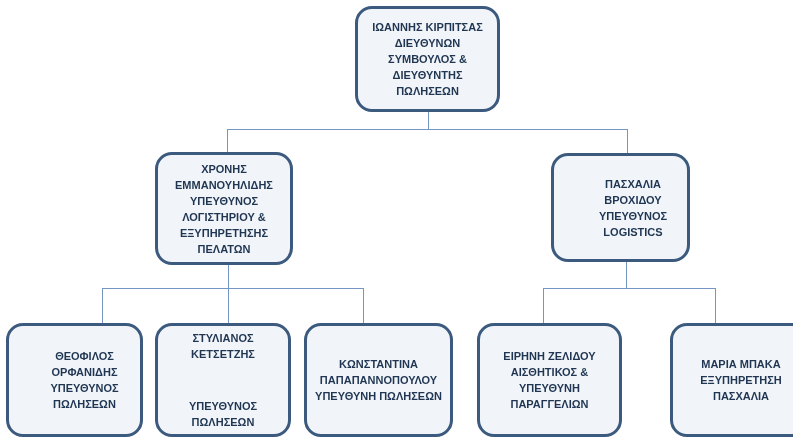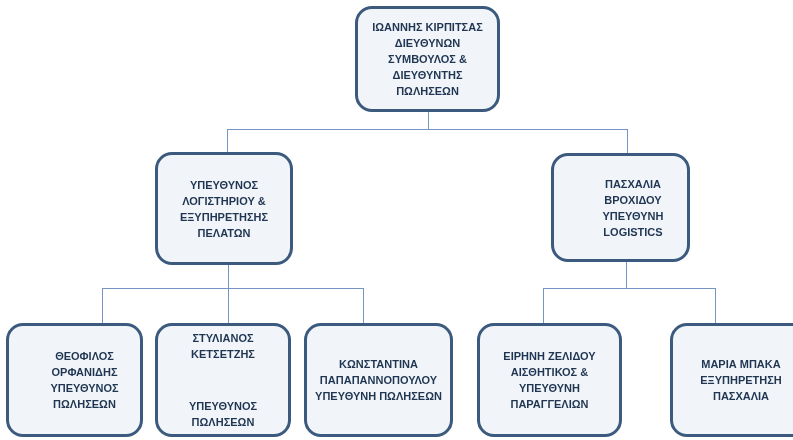--- a/index.html
+++ b/index.html
@@ -63,30 +63,32 @@
 
   <div class="node" style="left:355px;top:6px;width:145px;height:106px;">
     <div class="name">ΙΩΑΝΝΗΣ ΚΙΡΠΙΤΣΑΣ</div>
     <div class="role">ΔΙΕΥΘΥΝΩΝ
 ΣΥΜΒΟΥΛΟΣ &amp;
 ΔΙΕΥΘΥΝΤΗΣ
 ΠΩΛΗΣΕΩΝ</div>
   </div>
 
   <div class="node" style="left:155px;top:152px;width:138px;height:113px;">
+    <div class="name">ΧΡΟΝΗΣ
+ΕΜΜΑΝΟΥΗΛΙΔΗΣ</div>
     <div class="role">ΥΠΕΥΘΥΝΟΣ
 ΛΟΓΙΣΤΗΡΙΟΥ &amp;
 ΕΞΥΠΗΡΕΤΗΣΗΣ
 ΠΕΛΑΤΩΝ</div>
   </div>
 
   <div class="node" style="left:551px;top:153px;width:139px;height:109px;padding-left:33px;">
     <div class="name">ΠΑΣΧΑΛΙΑ
 ΒΡΟΧΙΔΟΥ</div>
-    <div class="role">ΥΠΕΥΘΥΝΗ LOGISTICS</div>
+    <div class="role">ΥΠΕΥΘΥΝΟΣ LOGISTICS</div>
   </div>
 
   <div class="node" style="left:6px;top:323px;width:137px;height:114px;padding-left:28px;">
     <div class="name">ΘΕΟΦΙΛΟΣ
 ΟΡΦΑΝΙΔΗΣ</div>
     <div class="role">ΥΠΕΥΘΥΝΟΣ
 ΠΩΛΗΣΕΩΝ</div>
   </div>
 
   <div class="node" style="left:155px;top:323px;width:136px;height:114px;justify-content:space-between;">

